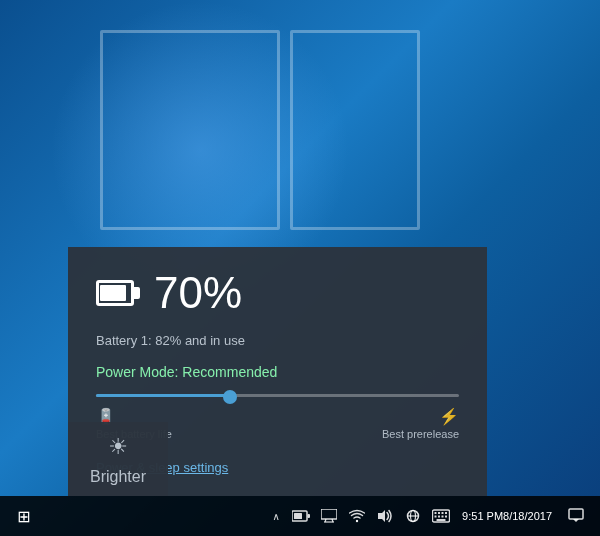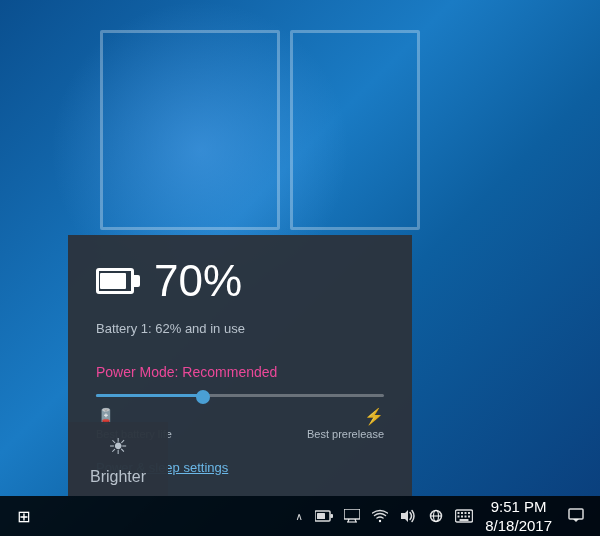--- a/index.html
+++ b/index.html
@@ -106,25 +106,25 @@
       display: flex;
       align-items: center;
       justify-content: center;
       color: rgba(255,255,255,0.85);
       font-size: 12px;
       cursor: pointer;
     }
 
     .clock {
       display: flex;
-      flex-direction: column;
+      flex-direction: row;
       align-items: center;
       justify-content: center;
       color: white;
-      font-size: 15px;
+      font-size: 11px;
       line-height: 1.3;
       padding: 0 6px;
       cursor: pointer;
       min-width: 60px;
       text-align: center;
     }
 
     .action-center-btn {
       width: 32px;
       height: 40px;
@@ -145,21 +145,21 @@
       color: rgba(255,255,255,0.85);
       font-size: 10px;
       cursor: pointer;
     }
 
     
     .battery-panel {
       position: absolute;
       bottom: 40px;
       left: 68px;
-      width: 344px;
+      width: 419px;
       background: rgba(43, 52, 62, 0.97);
       color: white;
       padding: 24px 28px 20px 28px;
       z-index: 200;
       border-radius: 0;
     }
 
     .battery-header {
       display: flex;
       align-items: center;
@@ -175,22 +175,22 @@
     }
 
     .battery-info {
       font-size: 13px;
       color: rgba(200, 210, 220, 0.9);
       margin-bottom: 8px;
     }
 
     .power-mode-label {
       font-size: 14px;
-      color: #ec4899;
-      margin-top: 28px;
+      color: #86efac;
+      margin-top: 16px;
       margin-bottom: 14px;
     }
 
     .slider-container {
       position: relative;
       margin-bottom: 10px;
     }
 
     .slider-track {
       width: 100%;
@@ -356,21 +356,21 @@
     <div class="battery-header">
       <div class="battery-svg">
         <div class="battery-svg-body"></div>
         <div class="battery-svg-tip"></div>
         <div class="battery-svg-fill"></div>
       </div>
       <div class="battery-percentage">70%</div>
     </div>
 
     
-    <div class="battery-info">Battery 1: 62% and in use</div>
+    <div class="battery-info">Battery 1: 82% and in use</div>
     
 
     
     <div class="power-mode-label">Power Mode: Recommended</div>
 
     
     <div class="slider-container">
       <div class="slider-track">
         <div class="slider-fill"></div>
         <div class="slider-thumb"></div>

